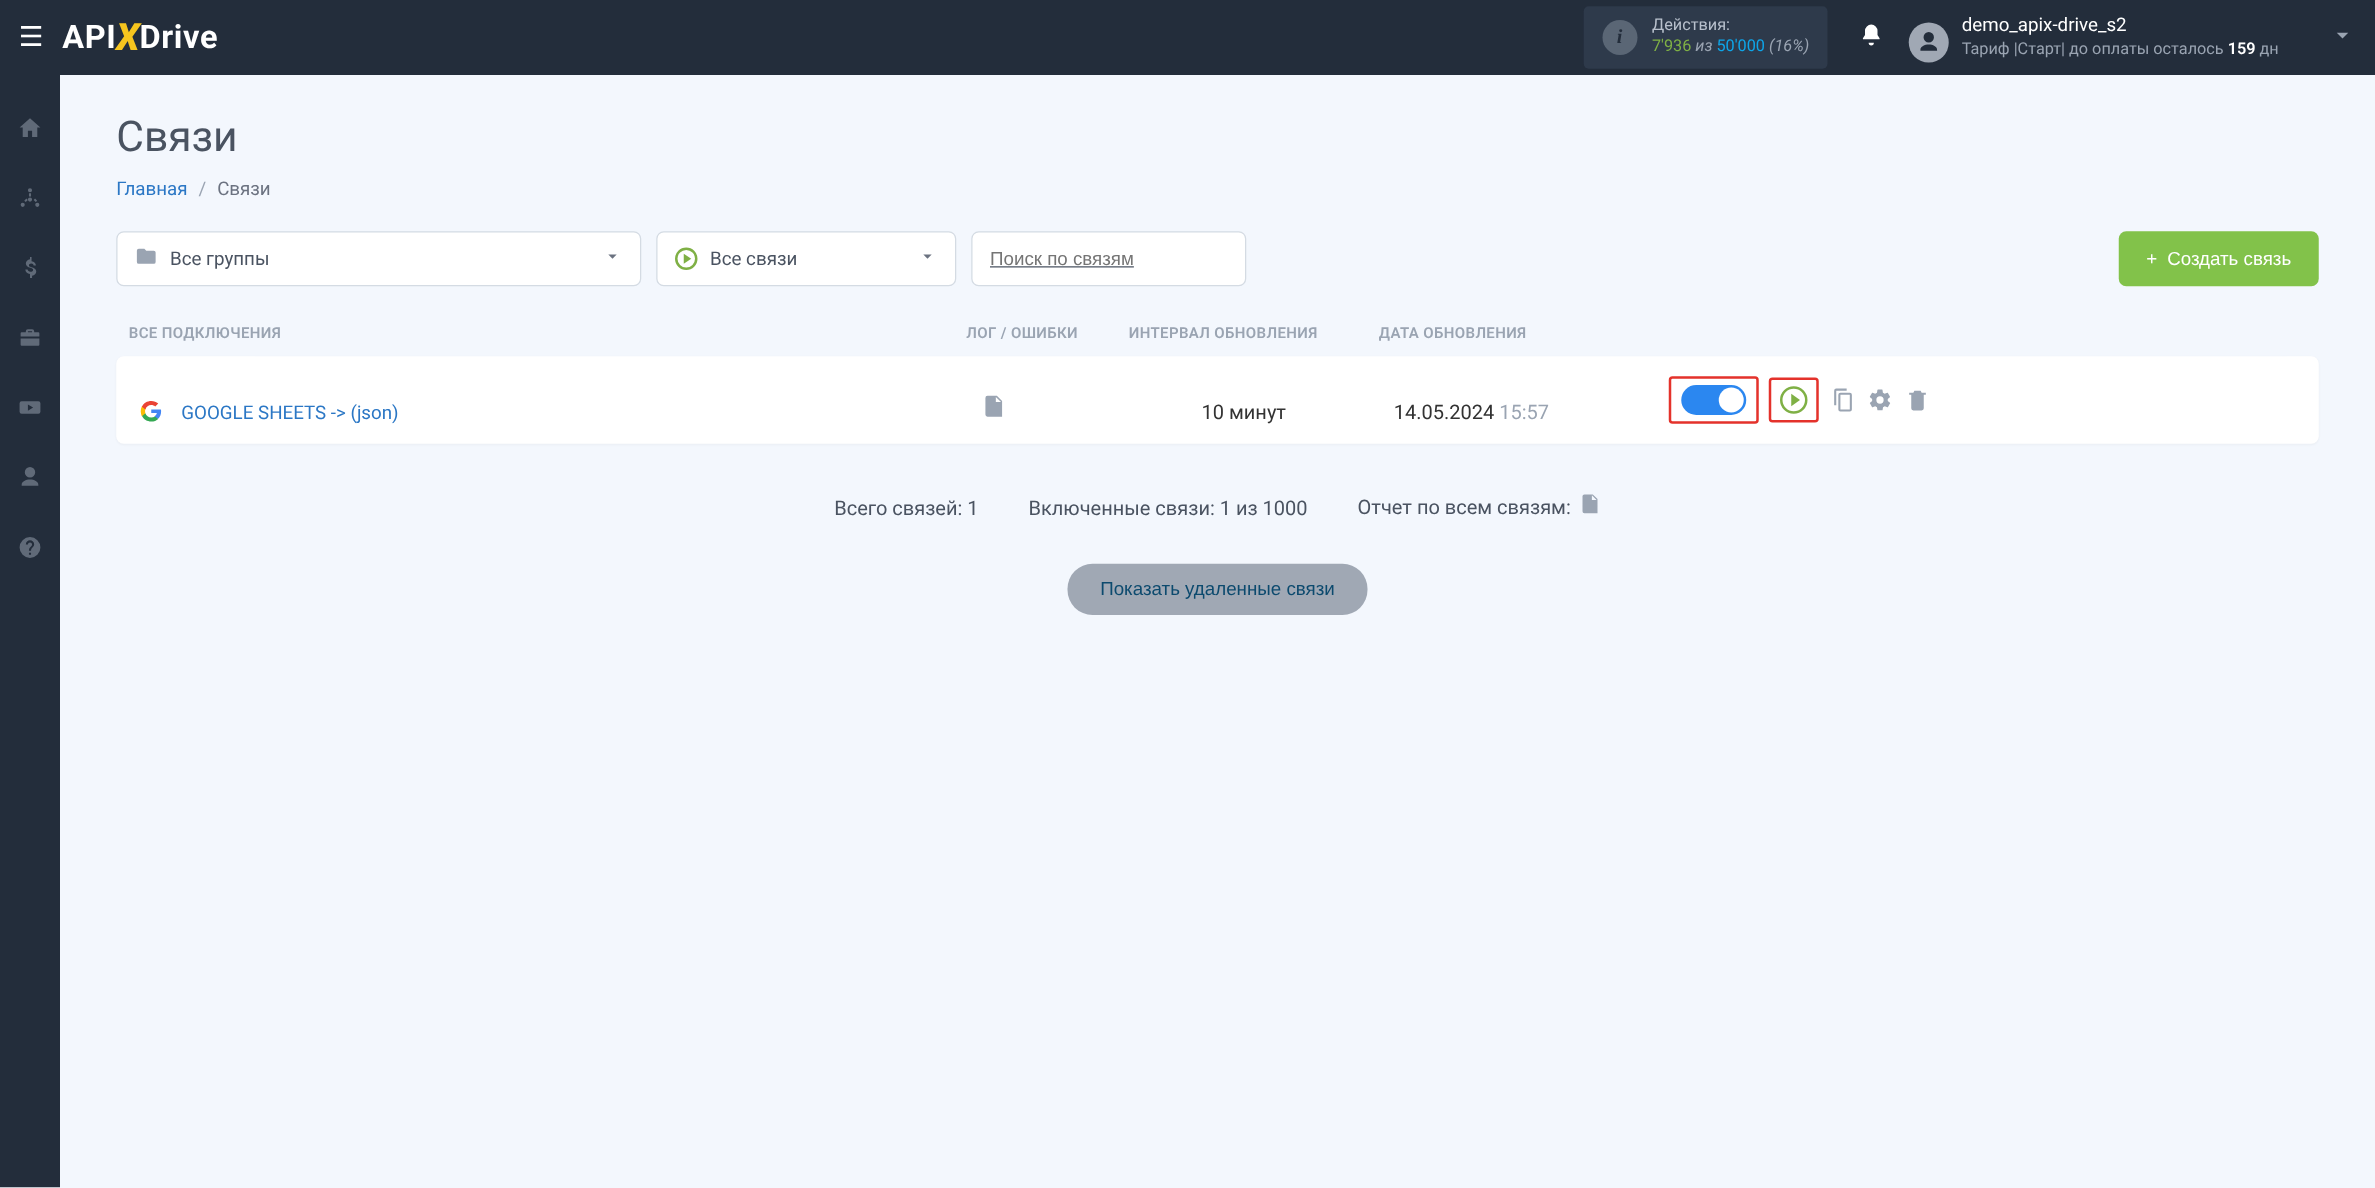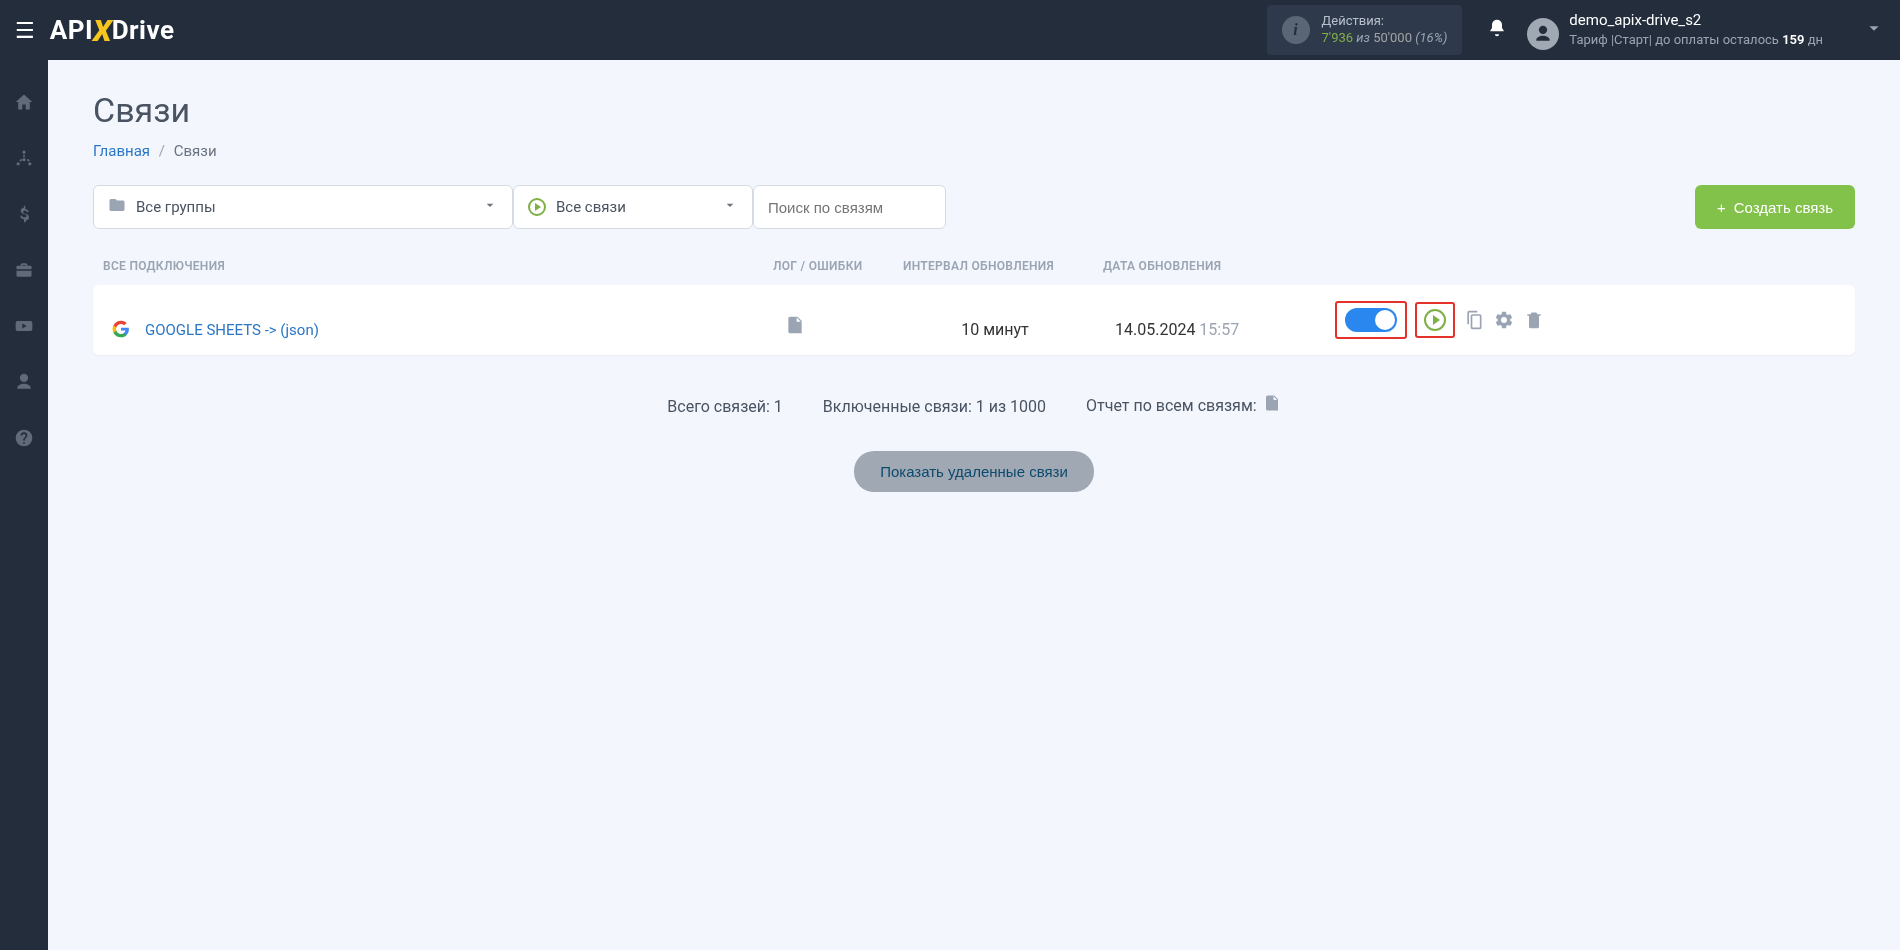--- a/index.html
+++ b/index.html
@@ -11,21 +11,21 @@
 .logo { display: flex; align-items: center; }
 .logo-text { color: #fff; font-size: 26px; font-weight: 700; letter-spacing: 0.5px; }
 .logo-x { color: #f6c51e; font-style: italic; font-weight: 900; font-size: 30px; }
 .header-spacer { flex: 1; }
 .actions-box { background: #2e3a4b; border-radius: 4px; padding: 8px 15px; display: flex; align-items: center; gap: 12px; margin-right: 15px; }
 .info-circle { width: 28px; height: 28px; background: #5a6675; border-radius: 50%; display: flex; align-items: center; justify-content: center; color: #232d3b; font-weight: bold; font-size: 16px; font-style: italic; font-family: Georgia, serif; }
 .actions-text { display: flex; flex-direction: column; font-size: 13px; line-height: 1.3; }
 .actions-label { color: #b8c0cc; }
 .actions-stats { color: #9aa4b2; }
 .actions-current { color: #7fb045; }
-.actions-limit { color: #a3a3a3; margin-top: 22px; }
+.actions-limit { color: #0ea5e9; margin-top: 22px; }
 .actions-iz { color: #9aa4b2; font-style: italic; text-align: right; }
 .actions-pct { color: #9aa4b2; font-style: italic; }
 .bell-icon { color: #fff; font-size: 20px; margin: 0 10px; cursor: pointer; }
 .user-box { display: flex; align-items: flex-end; gap: 10px; margin-left: 10px; }
 .avatar { width: 32px; height: 32px; background: #a0a8b4; border-radius: 50%; display: flex; align-items: center; justify-content: center; }
 .avatar svg { width: 20px; height: 20px; fill: #232d3b; }
 .user-text { display: flex; flex-direction: column; font-size: 13px; color: #b8c0cc; line-height: 1.4; }
 .user-name { color: #fff; font-size: 15px; }
 .plan-line { color: #9aa4b2; }
 .plan-days { color: #fff; font-weight: 600; }
@@ -37,28 +37,28 @@
 .sidebar-icon { color: #606a78; font-size: 20px; cursor: pointer; width: 24px; height: 24px; display: flex; align-items: center; justify-content: center; }
 .sidebar-icon svg { width: 20px; height: 20px; fill: #606a78; }
 
 
 .main { flex: 1; padding: 30px 45px; }
 .page-title { font-size: 34px; font-weight: 400; color: #4a5361; margin-bottom: 12px; }
 .breadcrumb { font-size: 15px; color: #6b7280; margin-bottom: 25px; }
 .breadcrumb a { color: #2b77c5; text-decoration: none; }
 .breadcrumb-sep { color: #9aa4b2; margin: 0 5px; }
 
-.filters { display: flex; margin-bottom: 20px; }
+.filters { display: flex; gap: 12px; margin-bottom: 20px; }
 .select-box { background: #fff; border: 1px solid #d4dbe3; border-radius: 6px; padding: 10px 14px; display: flex; align-items: center; gap: 10px; font-size: 15px; color: #4a5361; min-width: 210px; cursor: pointer; position: relative; }
 .select-box.wide { min-width: 420px; }
 .select-caret { margin-left: auto; color: #6b7280; }
 .folder-icon { color: #9aa4b2; }
 .play-small { width: 18px; height: 18px; border: 2px solid #7fb045; border-radius: 50%; display: flex; align-items: center; justify-content: center; }
 .play-small::after { content: ""; border-left: 6px solid #7fb045; border-top: 4px solid transparent; border-bottom: 4px solid transparent; margin-left: 2px; }
-.search-input { background: #fff; border: 1px solid #d4dbe3; border-radius: 6px; padding: 10px 14px; font-size: 15px; color: #4a5361; width: 193px; outline: none; }
+.search-input { background: #fff; border: 1px solid #d4dbe3; border-radius: 6px; padding: 10px 14px; font-size: 15px; color: #4a5361; width: 220px; outline: none; text-decoration: underline; }
 .create-btn { margin-left: auto; background: #82c24a; color: #fff; border: none; border-radius: 6px; padding: 12px 22px; font-size: 15px; cursor: pointer; display: flex; align-items: center; gap: 8px; }
 
 .table-header { display: flex; padding: 10px 0 12px; font-size: 12px; font-weight: 600; color: #9aa4b2; letter-spacing: 0.3px; }
 .col-name { flex: 0 0 680px; padding-left: 10px; }
 .col-log { flex: 0 0 130px; }
 .col-interval { flex: 0 0 200px; }
 .col-date { flex: 0 0 220px; }
 .col-auto { flex: 1; text-align: left; }
 
 .conn-row { background: #fff; border-radius: 6px; padding: 16px 10px; display: flex; align-items: flex-end; box-shadow: 0 1px 2px rgba(0,0,0,0.04); }

